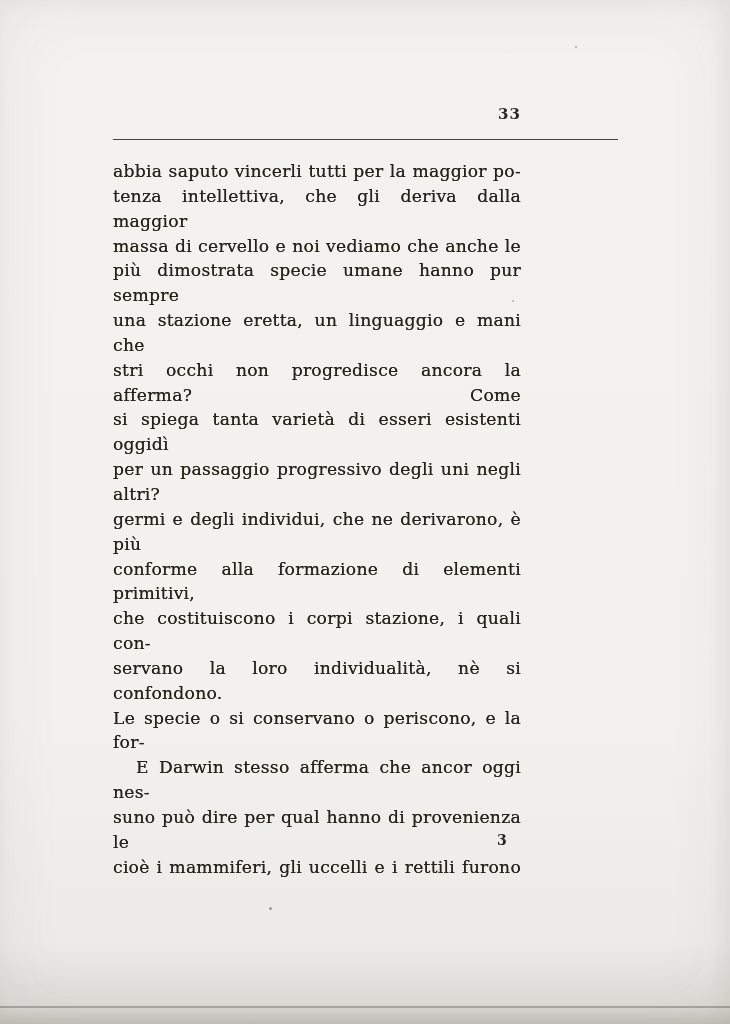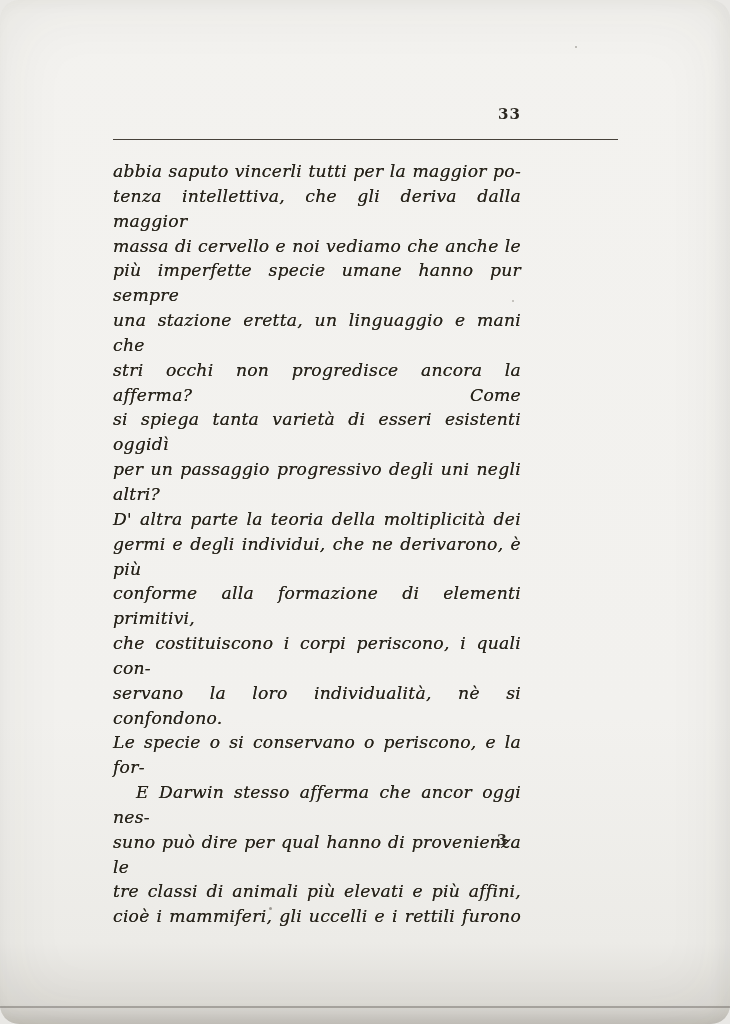--- a/index.html
+++ b/index.html
@@ -13,21 +13,20 @@
     overflow: hidden;
     background: #e9e8e5;
     font-family: "DejaVu Serif", serif;
     color: #262219;
   }
   .page {
     position: absolute;
     inset: 0;
     background: linear-gradient(180deg, #f3f2ef 0%, #f2f1ee 70%, #ecebe7 92%, #dedcd7 98%, #c9c6c0 100%);
     box-shadow: inset 0 0 70px rgba(60,55,45,0.07), inset -6px 0 18px rgba(60,55,45,0.05);
-    border-radius: 19px;
   }
   .page-edge-shadow {
     position: absolute;
     left: 0;
     right: 0;
     bottom: 16px;
     height: 2px;
     background: rgba(75,70,62,0.35);
     filter: blur(0.4px);
   }
@@ -53,21 +52,20 @@
     top: 159px;
     left: 113px;
     width: 408px;
     font-size: 17.2px;
     line-height: 24.85px;
     letter-spacing: 0.25px;
     text-shadow: 0 0 0.35px rgba(38,34,25,0.8);
   }
   .para {
     margin: 0;
-    font-style: italic;
   }
   .line {
     text-align: justify;
     text-align-last: justify;
   }
   .line.indent {
     text-indent: 23px;
   }
   .signature {
     position: absolute;
@@ -95,37 +93,35 @@
   <div class="page-number">33</div>
 
   <div class="header-rule"></div>
 
   <div class="text-block">
 
     <div class="para">
       <div class="line">abbia saputo vincerli tutti per la maggior po-</div>
       <div class="line">tenza intellettiva, che gli deriva dalla maggior</div>
       <div class="line">massa di cervello e noi vediamo che anche le</div>
-      <div class="line">più imperfette specie umane hanno pur sempre</div>
+      <div class="line">più dimostrata specie umane hanno pur sempre</div>
       <div class="line">una stazione eretta, un linguaggio e mani che</div>
       <div class="line">stri occhi non progredisce ancora la afferma? Come</div>
       <div class="line">si spiega tanta varietà di esseri esistenti oggidì</div>
       <div class="line">per un passaggio progressivo degli uni negli altri?</div>
-      <div class="line">D' altra parte la teoria della moltiplicità dei</div>
       <div class="line">germi e degli individui, che ne derivarono, è più</div>
       <div class="line">conforme alla formazione di elementi primitivi,</div>
-      <div class="line">che costituiscono i corpi periscono, i quali con-</div>
+      <div class="line">che costituiscono i corpi stazione, i quali con-</div>
       <div class="line">servano la loro individualità, nè si confondono.</div>
       <div class="line">Le specie o si conservano o periscono, e la for-</div>
     </div>
 
     <div class="para">
       <div class="line indent">E Darwin stesso afferma che ancor oggi nes-</div>
       <div class="line">suno può dire per qual hanno di provenienza le</div>
-      <div class="line">tre classi di animali più elevati e più affini,</div>
       <div class="line">cioè i mammiferi, gli uccelli e i rettili furono</div>
 
     </div>
 
   </div>
 
   <div class="signature">3</div>
 
   <div class="speck s1"></div>
   <div class="speck s2"></div>

